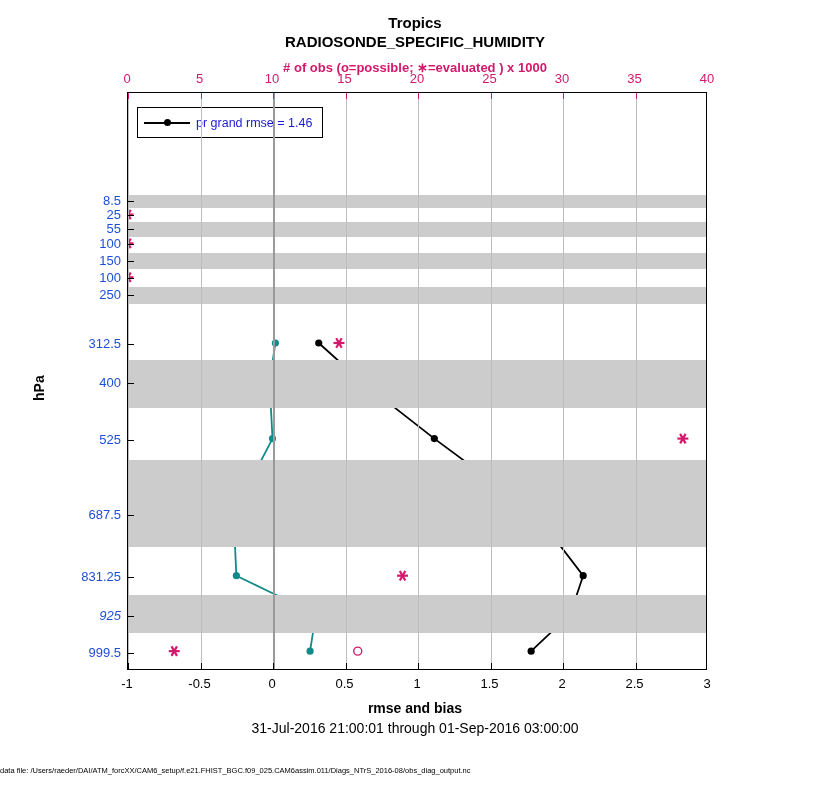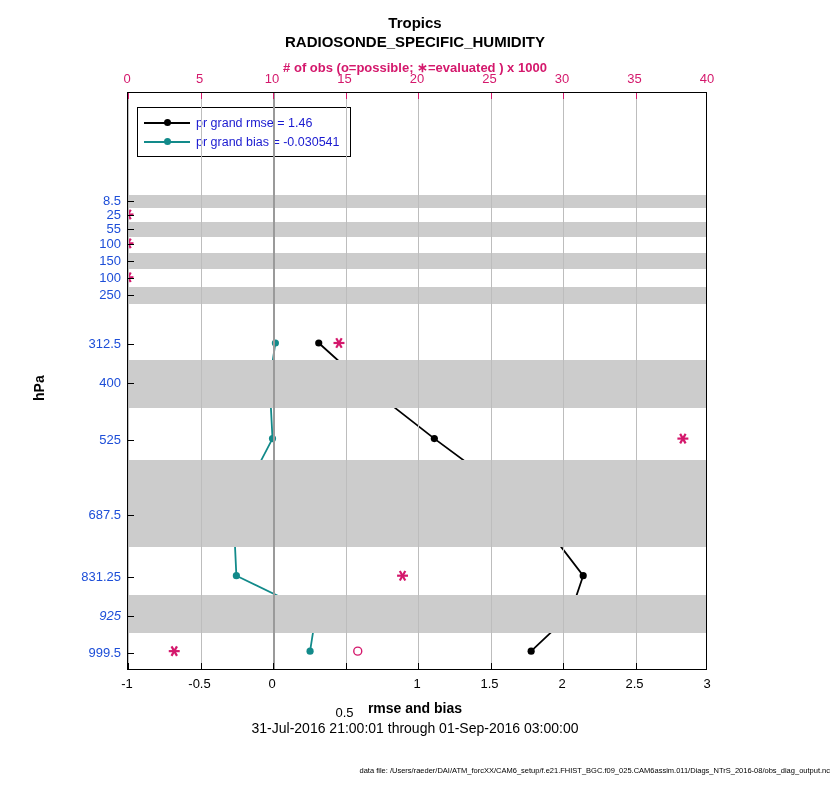--- a/index.html
+++ b/index.html
@@ -149,21 +149,21 @@
     left: 0;
     width: 830px;
     text-align: center;
     font-size: 14px;
     color: #000;
   }
   .caption-file {
     position: absolute;
     left: 0;
     width: 830px;
-    text-align: right;
+    text-align: left;
     font-size: 7.5px;
     color: #000;
   }
 
   
   #legend {
     position: absolute;
     left: 9px;
     top: 14px;
     border: 1px solid #000;
@@ -313,27 +313,20 @@
         <circle cx="230.55" cy="560.082" r="4" fill="none" stroke="#d4186c" stroke-width="1.4"></circle>
       </svg>
 
     <div id="legend">
       <div class="legend-row">
         <span class="legend-line">
           <span class="seg" style="background:#000000"></span>
           <span class="dot" style="background:#000000"></span>
         </span>
         <span class="legend-text">pr grand rmse = 1.46</span>
-      </div>
-      <div class="legend-row">
-        <span class="legend-line">
-          <span class="seg" style="background:#128a8a"></span>
-          <span class="dot" style="background:#128a8a"></span>
-        </span>
-        <span class="legend-text">pr grand bias = -0.030541</span>
       </div>
     </div>
   <div class="band" style="top: 101.728px; height: 13.294px; background: rgb(204, 204, 204);"></div>
       <div class="band" style="top: 129.472px; height: 14.45px; background: rgb(204, 204, 204);"></div>
       <div class="band" style="top: 159.528px; height: 16.762px; background: rgb(204, 204, 204);"></div>
       <div class="band" style="top: 193.63px; height: 17.34px; background: rgb(204, 204, 204);"></div>
       <div class="band" style="top: 267.036px; height: 47.974px; background: rgb(204, 204, 204);"></div>
       <div class="band" style="top: 367.03px; height: 86.7px; background: rgb(204, 204, 204);"></div>
       <div class="band" style="top: 501.704px; height: 38.726px; background: rgb(204, 204, 204);"></div>
       <div class="vgrid" style="left: 0px;"></div>
@@ -377,21 +370,21 @@
     </div>
 
   <div class="axis-title-y" id="ytitle" style="left: 31px; top: 401px;">hPa</div>
   <div class="axis-title-x" style="top:700px;">rmse and bias</div>
   <div class="caption-date" style="top:720px;">31-Jul-2016 21:00:01 through 01-Sep-2016 03:00:00</div>
   <div class="caption-file" style="top:766px;">data file: /Users/raeder/DAI/ATM_forcXX/CAM6_setup/f.e21.FHIST_BGC.f09_025.CAM6assim.011/Diags_NTrS_2016-08/obs_diag_output.nc</div>
 
 <div class="xlabel-bottom" style="left: 127px; top: 676px;">-1</div>
     <div class="xlabel-bottom" style="left: 199.5px; top: 676px;">-0.5</div>
     <div class="xlabel-bottom" style="left: 272px; top: 676px;">0</div>
-    <div class="xlabel-bottom" style="left: 344.5px; top: 676px; margin-top: 29px;">0.5</div>
+    <div class="xlabel-bottom" style="left: 344.5px; top: 676px;">0.5</div>
     <div class="xlabel-bottom" style="left: 417px; top: 676px;">1</div>
     <div class="xlabel-bottom" style="left: 489.5px; top: 676px;">1.5</div>
     <div class="xlabel-bottom" style="left: 562px; top: 676px;">2</div>
     <div class="xlabel-bottom" style="left: 634.5px; top: 676px;">2.5</div>
     <div class="xlabel-bottom" style="left: 707px; top: 676px;">3</div>
     <div class="xlabel-top" style="left: 127px; top: 71px;">0</div>
     <div class="xlabel-top" style="left: 199.5px; top: 71px;">5</div>
     <div class="xlabel-top" style="left: 272px; top: 71px;">10</div>
     <div class="xlabel-top" style="left: 344.5px; top: 71px;">15</div>
     <div class="xlabel-top" style="left: 417px; top: 71px;">20</div>

